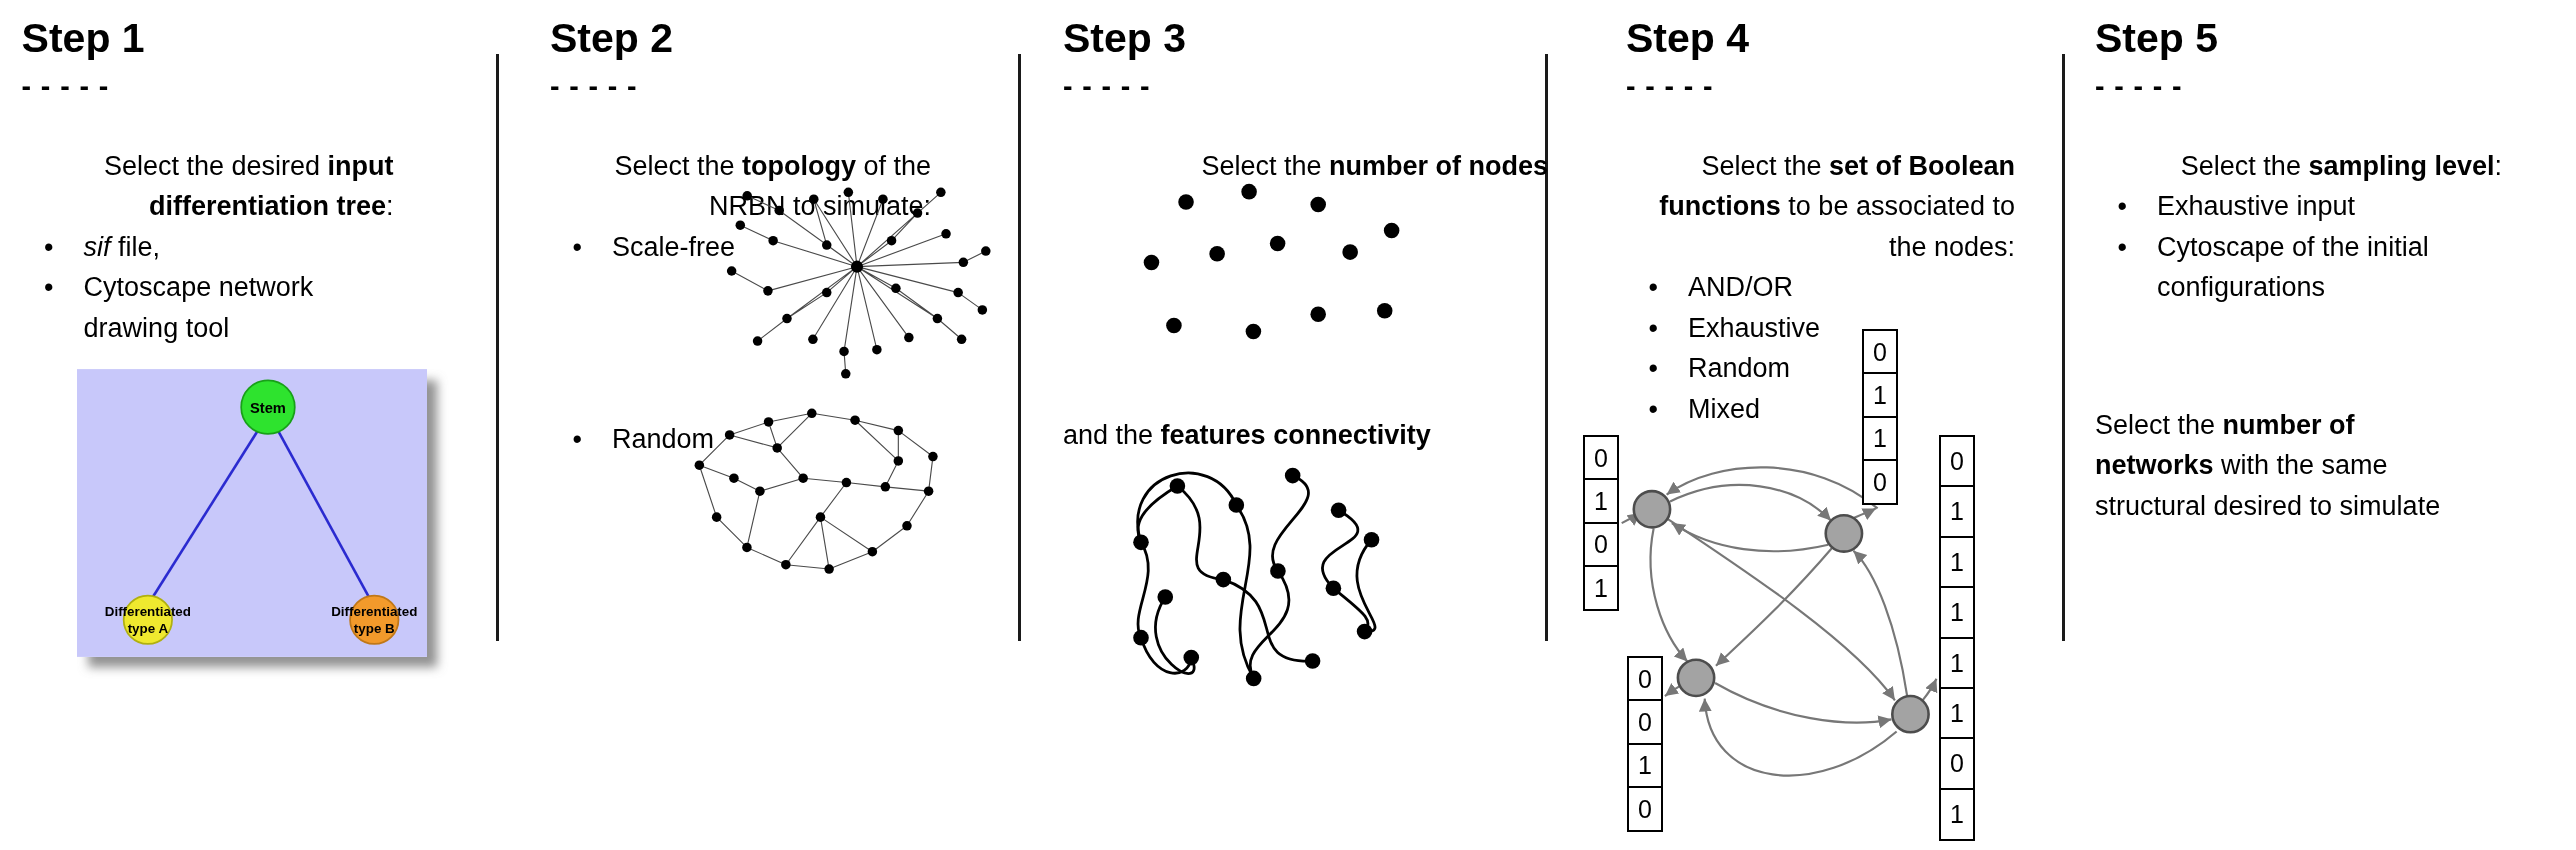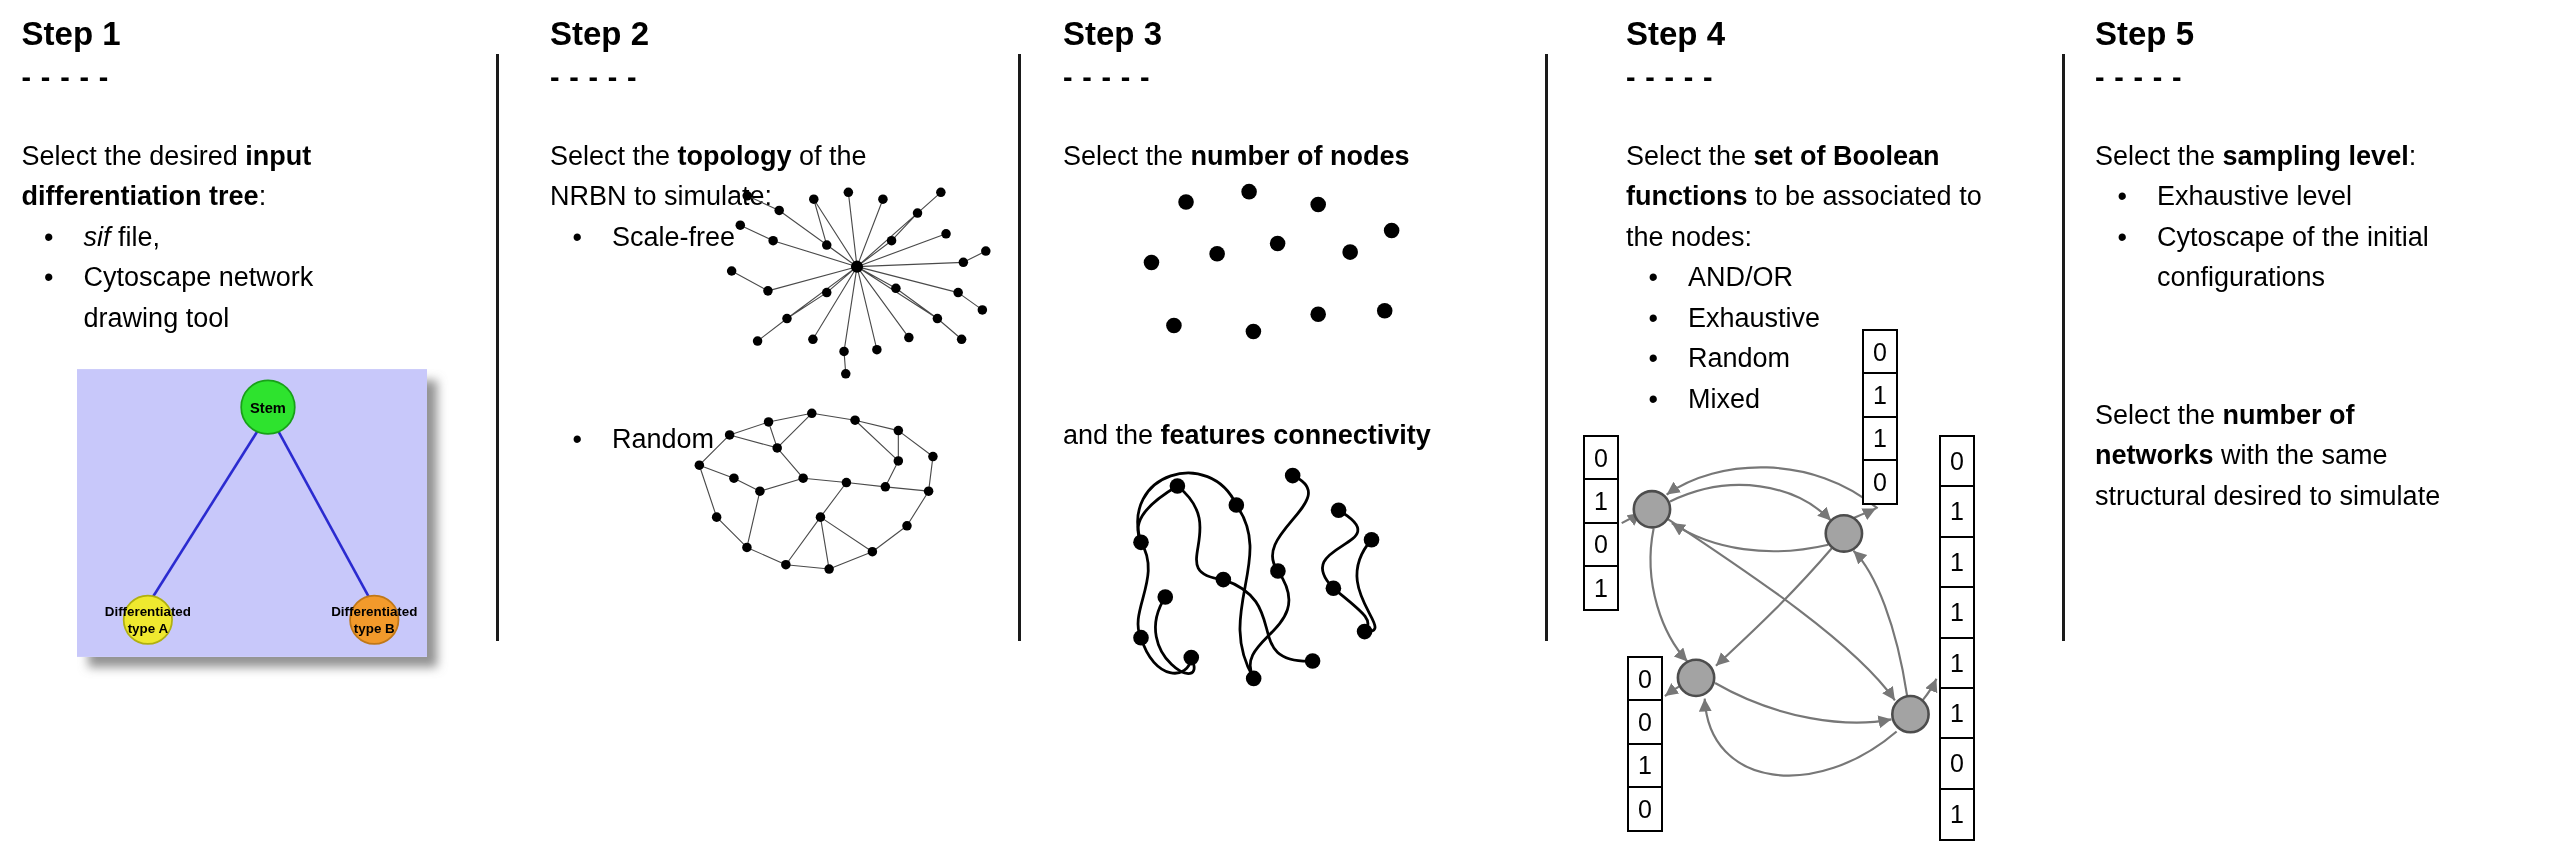--- a/index.html
+++ b/index.html
@@ -1,23 +1,23 @@
 <!DOCTYPE html>
 <html style="font-size:14px"><head>
 <meta charset="utf-8">
 <style>
   * { margin:0; padding:0; box-sizing:border-box; }
   html,body { width:2576px; height:851px; background:#ffffff; overflow:hidden; }
   body { font-family:"Liberation Sans", sans-serif; color:#000; position:relative; }
   #canvas { position:absolute; left:0; top:0; width:2576px; height:851px; }
 
   .col { position:absolute; top:14px; font-size:27px; line-height:1.5; }
-  .step-title { font-size:33px; font-weight:bold; line-height:1.2; }
+  .step-title { font-size:41px; font-weight:bold; line-height:1.2; }
   .rule { font-weight:bold; font-size:28.6px; letter-spacing:0.9px; margin-top:5.2px; line-height:1.3; }
-  .para { margin-top:40px; }
+  .para { margin-top:40px;text-align:right; }
   .bullet { position:relative; padding-left:62px; }
   .bullet::before { content:"\2022"; position:absolute; left:22.5px; top:0; }
   b { font-weight:bold; }
   i { font-style:italic; }
 
   .divider { position:absolute; width:2.6px; background:#1a1a1a; top:54px; height:587px; }
 
   .tree-figure { position:absolute; left:77px; top:369px; width:350px; height:288px;
                  box-shadow:11.2px 11.2px 9.5px rgba(110,110,110,0.75); }
   .tree-figure svg { display:block; }
@@ -282,20 +282,20 @@
     <div class="tcell tall">1</div>
     <div class="tcell tall">0</div>
     <div class="tcell tall">1</div>
   </div>
 
   <section class="col" style="left:2095px;width:407px">
     <h2 class="step-title">Step 5</h2>
     <div class="rule">- - - - -</div>
     <p class="para"><span>Select the </span><b>sampling level</b><span>:</span></p>
     <div>
-      <div class="bullet"><span>Exhaustive level</span></div>
+      <div class="bullet"><span>Exhaustive input</span></div>
       <div class="bullet"><span>Cytoscape of the initial configurations</span></div>
     </div>
     <p style="margin-top:97px;width:372px"><span>Select the </span><b>number of networks</b><span> with the same structural desired to simulate</span></p>
   </section>
 
 </div>
 
 
 </body></html>

